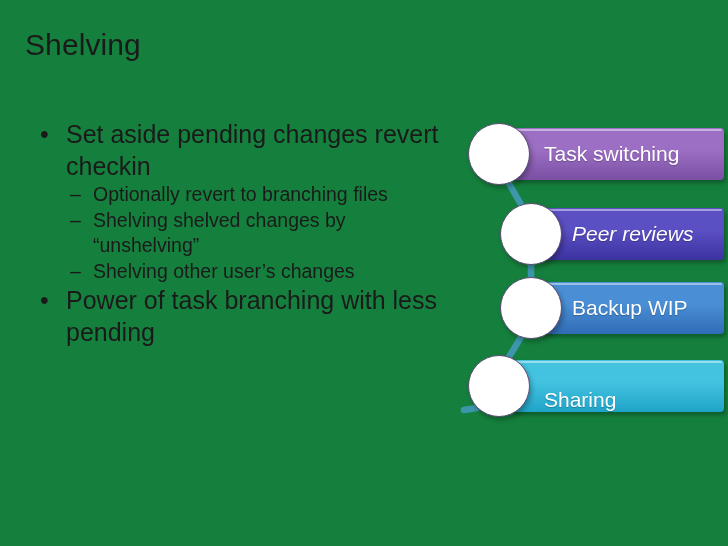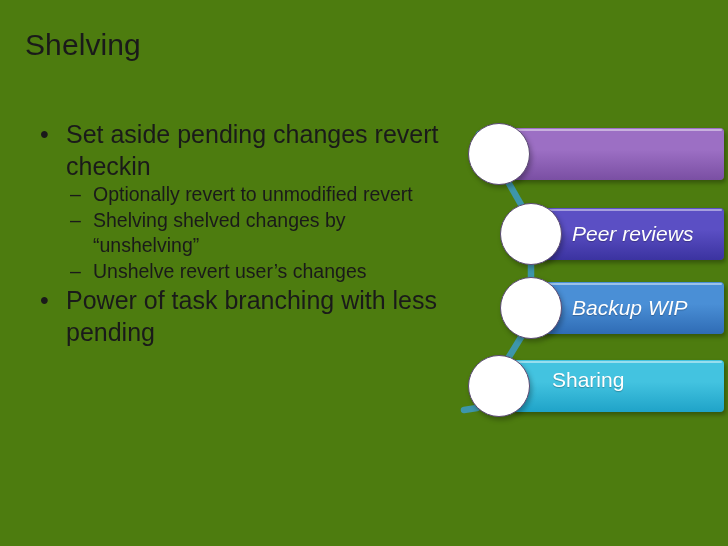--- a/index.html
+++ b/index.html
@@ -8,21 +8,21 @@
     background: #ffffff;
   }
   body {
     font-family: "Liberation Sans", sans-serif;
     -webkit-font-smoothing: antialiased;
   }
   #slide {
     position: relative;
     width: 728px;
     height: 546px;
-    background: #4d7c0f;
+    background: #15803d;
     overflow: hidden;
   }
 
   
   #slide-title {
     position: absolute;
     left: 25px;
     top: 26px;
     font-size: 30px;
     line-height: 38px;
@@ -125,29 +125,29 @@
   <div id="body-text">
 
     <div class="bullet-l1">
       <span class="marker">•</span>
       <span>Set aside pending changes revert checkin</span>
     </div>
 
     <div class="sub-list">
       <div class="bullet-l2">
         <span class="marker">–</span>
-        <span>Optionally revert to unmodified revert</span>
+        <span>Optionally revert to branching files</span>
       </div>
       <div class="bullet-l2">
         <span class="marker">–</span>
         <span>Shelving shelved changes by “unshelving”</span>
       </div>
       <div class="bullet-l2">
         <span class="marker">–</span>
-        <span>Unshelve revert user’s changes</span>
+        <span>Shelving other user’s changes</span>
       </div>
     </div>
 
     <div class="bullet-l1">
       <span class="marker">•</span>
       <span>Power of task branching with less pending</span>
     </div>
 
   </div>
 
@@ -157,29 +157,30 @@
       <g id="connector-lines" fill="none" stroke-linecap="round" stroke-width="6.5">
           <line x1="31" y1="24" x2="44" y2="37" stroke="#3d96ab"></line>
           <line x1="59" y1="70" x2="75" y2="98" stroke="#3d96ab"></line>
           <line x1="83" y1="155" x2="83" y2="167" stroke="#3d96ab"></line>
           <line x1="75" y1="224" x2="59" y2="250" stroke="#3d96ab"></line>
           <line x1="29" y1="298" x2="16" y2="300" stroke="#3d96ab"></line>
         </g>
     </svg>
 
     <div class="node-bar" id="bar-0" style="left: 64px; top: 18px; width: 212px; background: linear-gradient(rgb(156, 111, 196) 0%, rgb(156, 111, 196) 42%, rgb(122, 79, 163) 100%);"></div>
+    <div class="node-label" id="label-0" style="left: 96px; top: 18px; color: rgb(255, 255, 255);">Task switching</div>
     <div class="node-circle" id="circle-0" style="left: 20px; top: 13px; background: rgb(255, 255, 255); border-color: rgb(91, 74, 115);"></div>
 
     <div class="node-bar" id="bar-1" style="left: 92px; top: 98px; width: 184px; background: linear-gradient(rgb(91, 79, 196) 0%, rgb(91, 79, 196) 42%, rgb(59, 51, 160) 100%);"></div>
     <div class="node-label" id="label-1" style="left: 124px; top: 98px; color: rgb(255, 255, 255); font-style: italic;">Peer reviews</div>
     <div class="node-circle" id="circle-1" style="left: 52px; top: 93px; background: rgb(255, 255, 255); border-color: rgb(91, 74, 115);"></div>
 
     <div class="node-bar" id="bar-2" style="left: 92px; top: 172px; width: 184px; background: linear-gradient(rgb(74, 143, 214) 0%, rgb(74, 143, 214) 42%, rgb(47, 108, 181) 100%);"></div>
-    <div class="node-label" id="label-2" style="left: 124px; top: 172px; color: rgb(255, 255, 255); font-style: italic;">Backup WIP</div>
+    <div class="node-label" id="label-2" style="left: 124px; top: 172px; color: rgb(255, 255, 255);">Backup WIP</div>
     <div class="node-circle" id="circle-2" style="left: 52px; top: 167px; background: rgb(255, 255, 255); border-color: rgb(91, 74, 115);"></div>
 
     <div class="node-bar" id="bar-3" style="left: 64px; top: 250px; width: 212px; background: linear-gradient(rgb(67, 195, 224) 0%, rgb(67, 195, 224) 42%, rgb(31, 163, 200) 100%);"></div>
-    <div class="node-label" id="label-3" style="left: 96px; top: 244px; color: rgb(255, 255, 255); margin-left: 8px;">Sharing</div>
+    <div class="node-label" id="label-3" style="left: 96px; top: 264px; color: rgb(255, 255, 255);">Sharing</div>
     <div class="node-circle" id="circle-3" style="left: 20px; top: 245px; background: rgb(255, 255, 255); border-color: rgb(91, 74, 115);"></div>
 
   </div>
 
 </div>
 
 </body></html>

